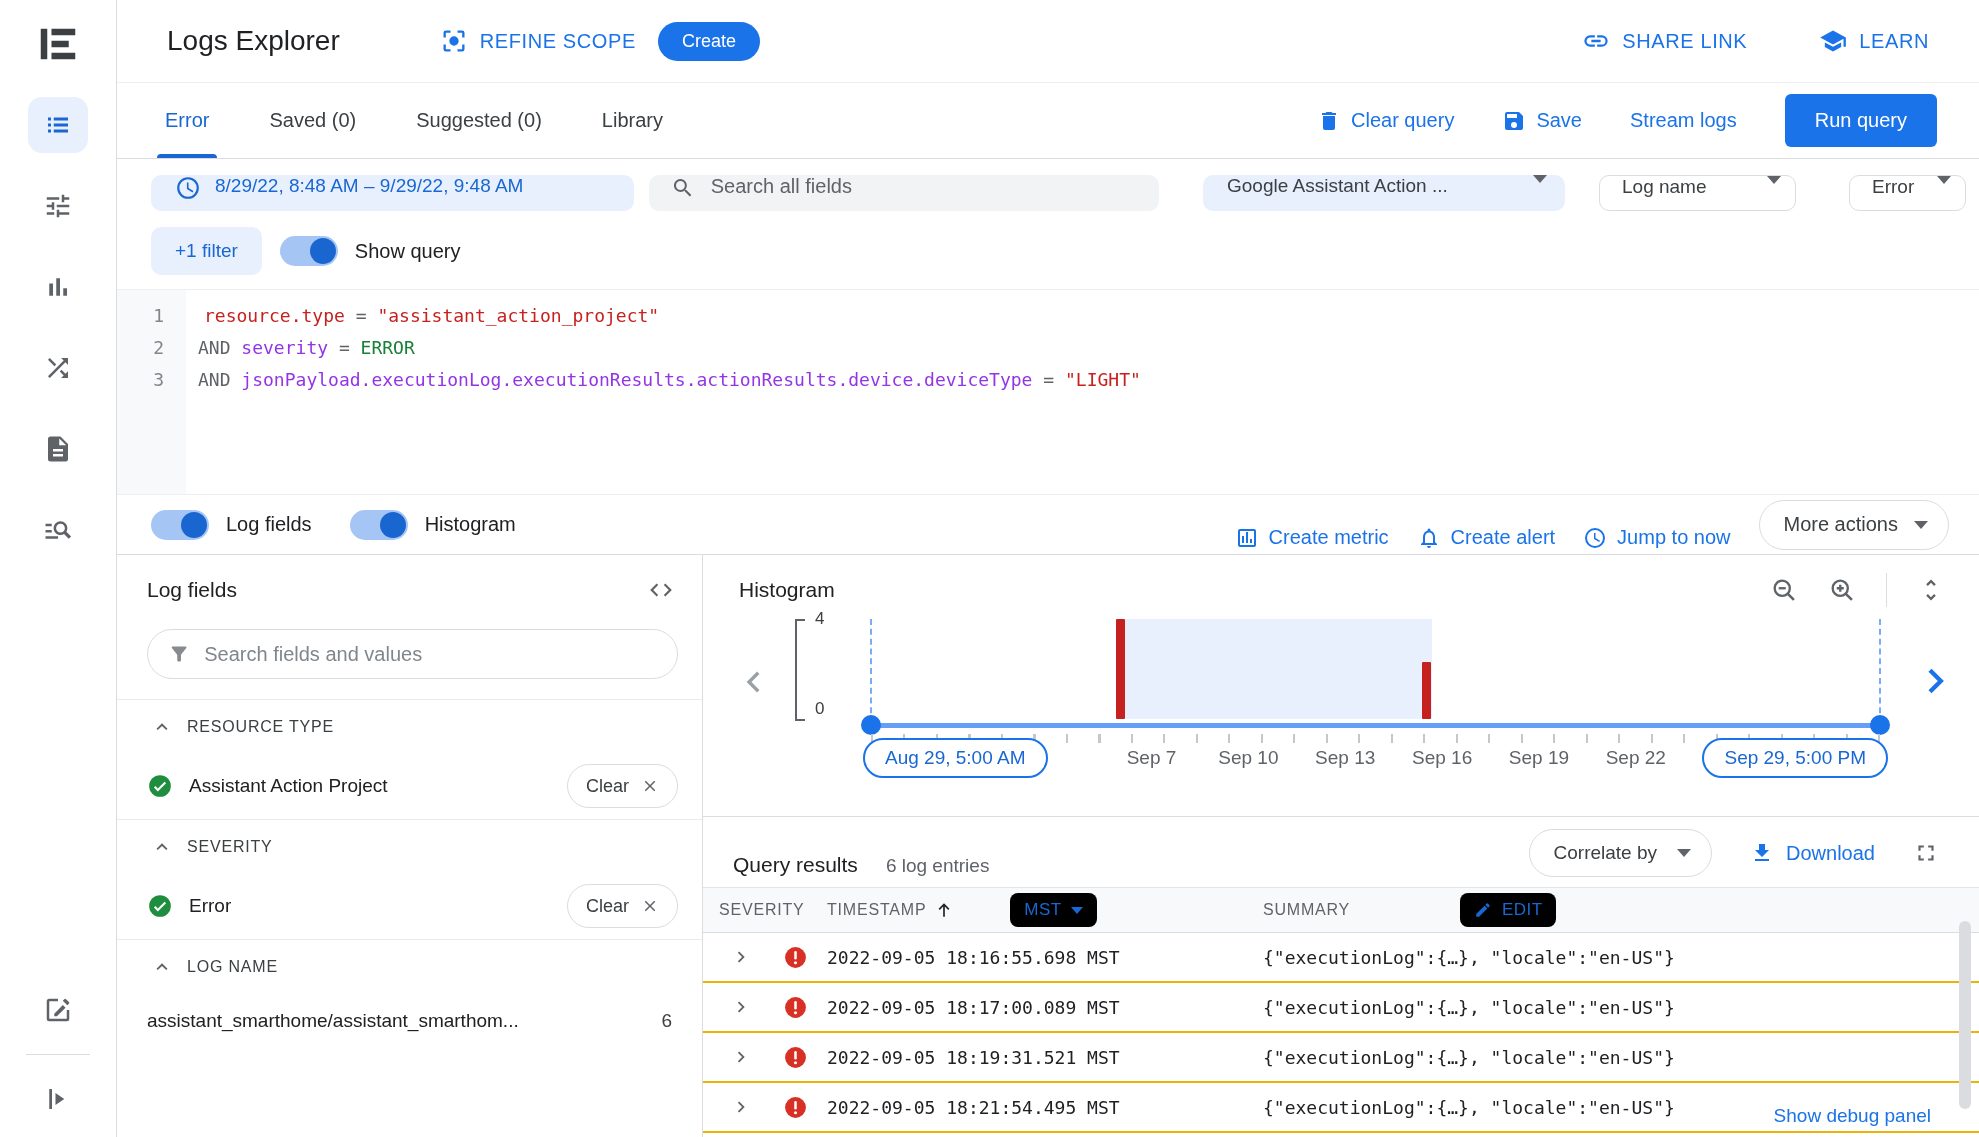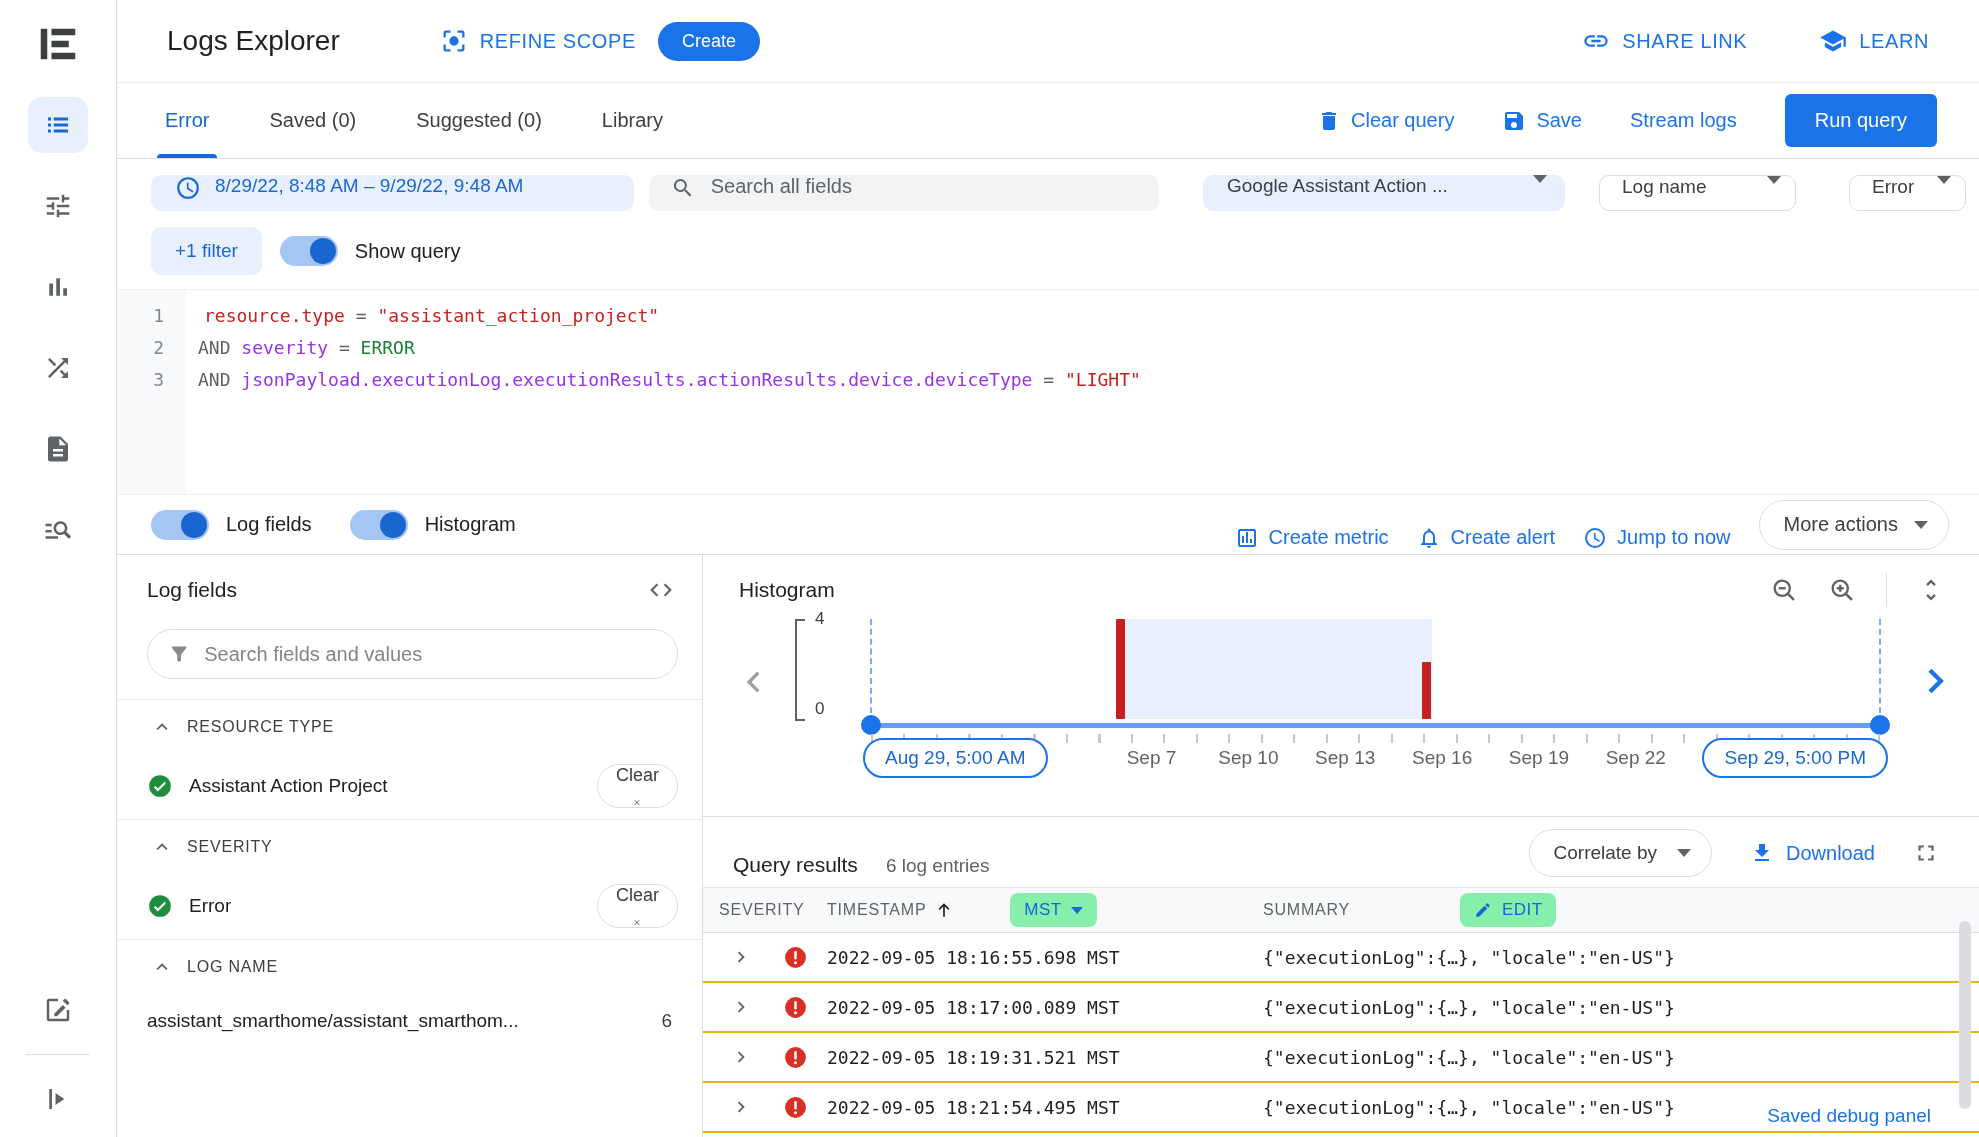--- a/index.html
+++ b/index.html
@@ -78,21 +78,21 @@
   .lower { flex:1; display:flex; min-height:0; }
   .fields-panel { width:586px; flex:0 0 586px; border-right:1px solid #dadce0; display:flex; flex-direction:column; }
   .fields-head { display:flex; align-items:center; justify-content:space-between; padding:22px 28px 0 30px; }
   .panel-title { font-size:21px; font-weight:500; color:#202124; }
   .fields-search { margin:26px 24px 20px 30px; height:50px; border:1px solid #dadce0; border-radius:25px; display:flex; align-items:center; gap:14px; padding:0 20px; color:#5f6368; }
   .fields-search input { border:none; outline:none; background:transparent; font-family:inherit; font-size:20px; color:#202124; width:100%; }
   .fields-search input::placeholder { color:#80868b; }
   .section-head { height:54px; display:flex; align-items:center; gap:14px; padding-left:34px; border-top:1px solid #e8eaed; font-size:16px; font-weight:500; letter-spacing:.8px; color:#3c4043; cursor:pointer; }
   .field-item { height:66px; display:flex; align-items:center; padding:0 24px 0 30px; }
   .field-item .label { margin-left:16px; font-size:19px; color:#202124; }
-  .clear-chip { margin-left:auto; display:flex; align-items:center; gap:12px; border:1px solid #dadce0; border-radius:22px; height:44px; padding:0 18px; font-size:18px; color:#3c4043; cursor:pointer;flex-direction:column; }
+  .clear-chip { margin-left:auto; display:flex; align-items:center; gap:12px; border:1px solid #dadce0; border-radius:22px; height:44px; padding:0 18px; font-size:18px; color:#3c4043; cursor:pointer; }
   .logname-item { height:56px; display:flex; align-items:center; padding:0 30px; }
   .logname-item .label { font-size:19px; color:#202124; overflow:hidden; text-overflow:ellipsis; white-space:nowrap; }
   .logname-item .count { margin-left:auto; font-size:19px; color:#3c4043; padding-left:16px; }
 
   
   .right-panel { flex:1; display:flex; flex-direction:column; min-width:0; }
   .hist-section { height:262px; flex:0 0 262px; border-bottom:1px solid #dadce0; position:relative; }
   .hist-head { display:flex; align-items:center; padding:18px 34px 0 36px; }
   .hist-tools { margin-left:auto; display:flex; align-items:center; gap:30px; color:#5f6368; }
   .vdiv { width:1px; height:34px; background:#dadce0; }
@@ -123,21 +123,21 @@
 
   
   .results { flex:1; position:relative; min-height:0; overflow:hidden; }
   .results-head { display:flex; align-items:flex-end; padding:12px 40px 10px 30px; }
   .results-count { margin-left:28px; font-size:19px; color:#5f6368; }
   .results-tools { margin-left:auto; display:flex; align-items:center; gap:38px; }
   .correlate-chip { display:flex; align-items:center; gap:20px; border:1px solid #dadce0; border-radius:24px; height:48px; padding:0 20px 0 24px; font-size:19px; color:#3c4043; font-weight:500; cursor:pointer; }
   .download-link { display:flex; align-items:center; gap:12px; color:#1a73e8; font-size:20px; font-weight:500; cursor:pointer; }
   .tbl-head { display:grid; grid-template-columns:108px 436px 1fr; align-items:center; height:46px; padding-left:16px; background:#f8f9fa; border-top:1px solid #e3e6e8; border-bottom:1px solid #dadce0; font-size:16px; font-weight:500; letter-spacing:.8px; color:#5f6368; }
   .th { display:flex; align-items:center; }
-  .pill-blue { display:flex; align-items:center; gap:10px; background:#86efac; color:#1967d2; border-radius:8px; height:34px; padding:0 14px; font-size:17px; font-weight:500; letter-spacing:.4px; cursor:pointer; }
+  .pill-blue { display:flex; align-items:center; gap:10px; background:#000000; color:#1967d2; border-radius:8px; height:34px; padding:0 14px; font-size:17px; font-weight:500; letter-spacing:.4px; cursor:pointer; }
   .pill-blue .caret { border-top-color:#1967d2; border-left-width:6px; border-right-width:6px; border-top-width:7px; }
   .tbl-row { display:grid; grid-template-columns:44px 64px 436px 1fr; align-items:center; height:50px; padding-left:16px; border-bottom:2px solid #eab308; }
   .cell-center { display:flex; align-items:center; justify-content:center; }
   .mono { font-family:"DejaVu Sans Mono", monospace; font-size:18px; color:#202124; white-space:nowrap; overflow:hidden; }
   .debug-link { position:absolute; right:42px; bottom:6px; background:#fff; padding:4px 6px; color:#1a73e8; font-size:19px; cursor:pointer; }
   .results-scrollbar { position:absolute; right:8px; top:104px; width:12px; height:188px; background:#dadce0; border-radius:6px; cursor:pointer; }
 </style>
 </head>
 <body>
 
@@ -561,18 +561,18 @@
                   <circle cx="12" cy="12" r="10" fill="#d93025"></circle>
                   <rect x="10.8" y="5.8" width="2.4" height="8.2" rx="1.2" fill="#fff"></rect>
                   <circle cx="12" cy="17" r="1.5" fill="#fff"></circle>
                 </svg>
               </div>
             <div class="mono">2022-09-05 18:21:54.495 MST</div>
             <div class="mono">{"executionLog":{…}, "locale":"en-US"}</div>
           </div>
 
           <div class="results-scrollbar"></div>
-          <div class="debug-link">Saved debug panel</div>
+          <div class="debug-link">Show debug panel</div>
         </div>
       </section>
     </div>
   </div>
 </div>
 
 </body></html>

